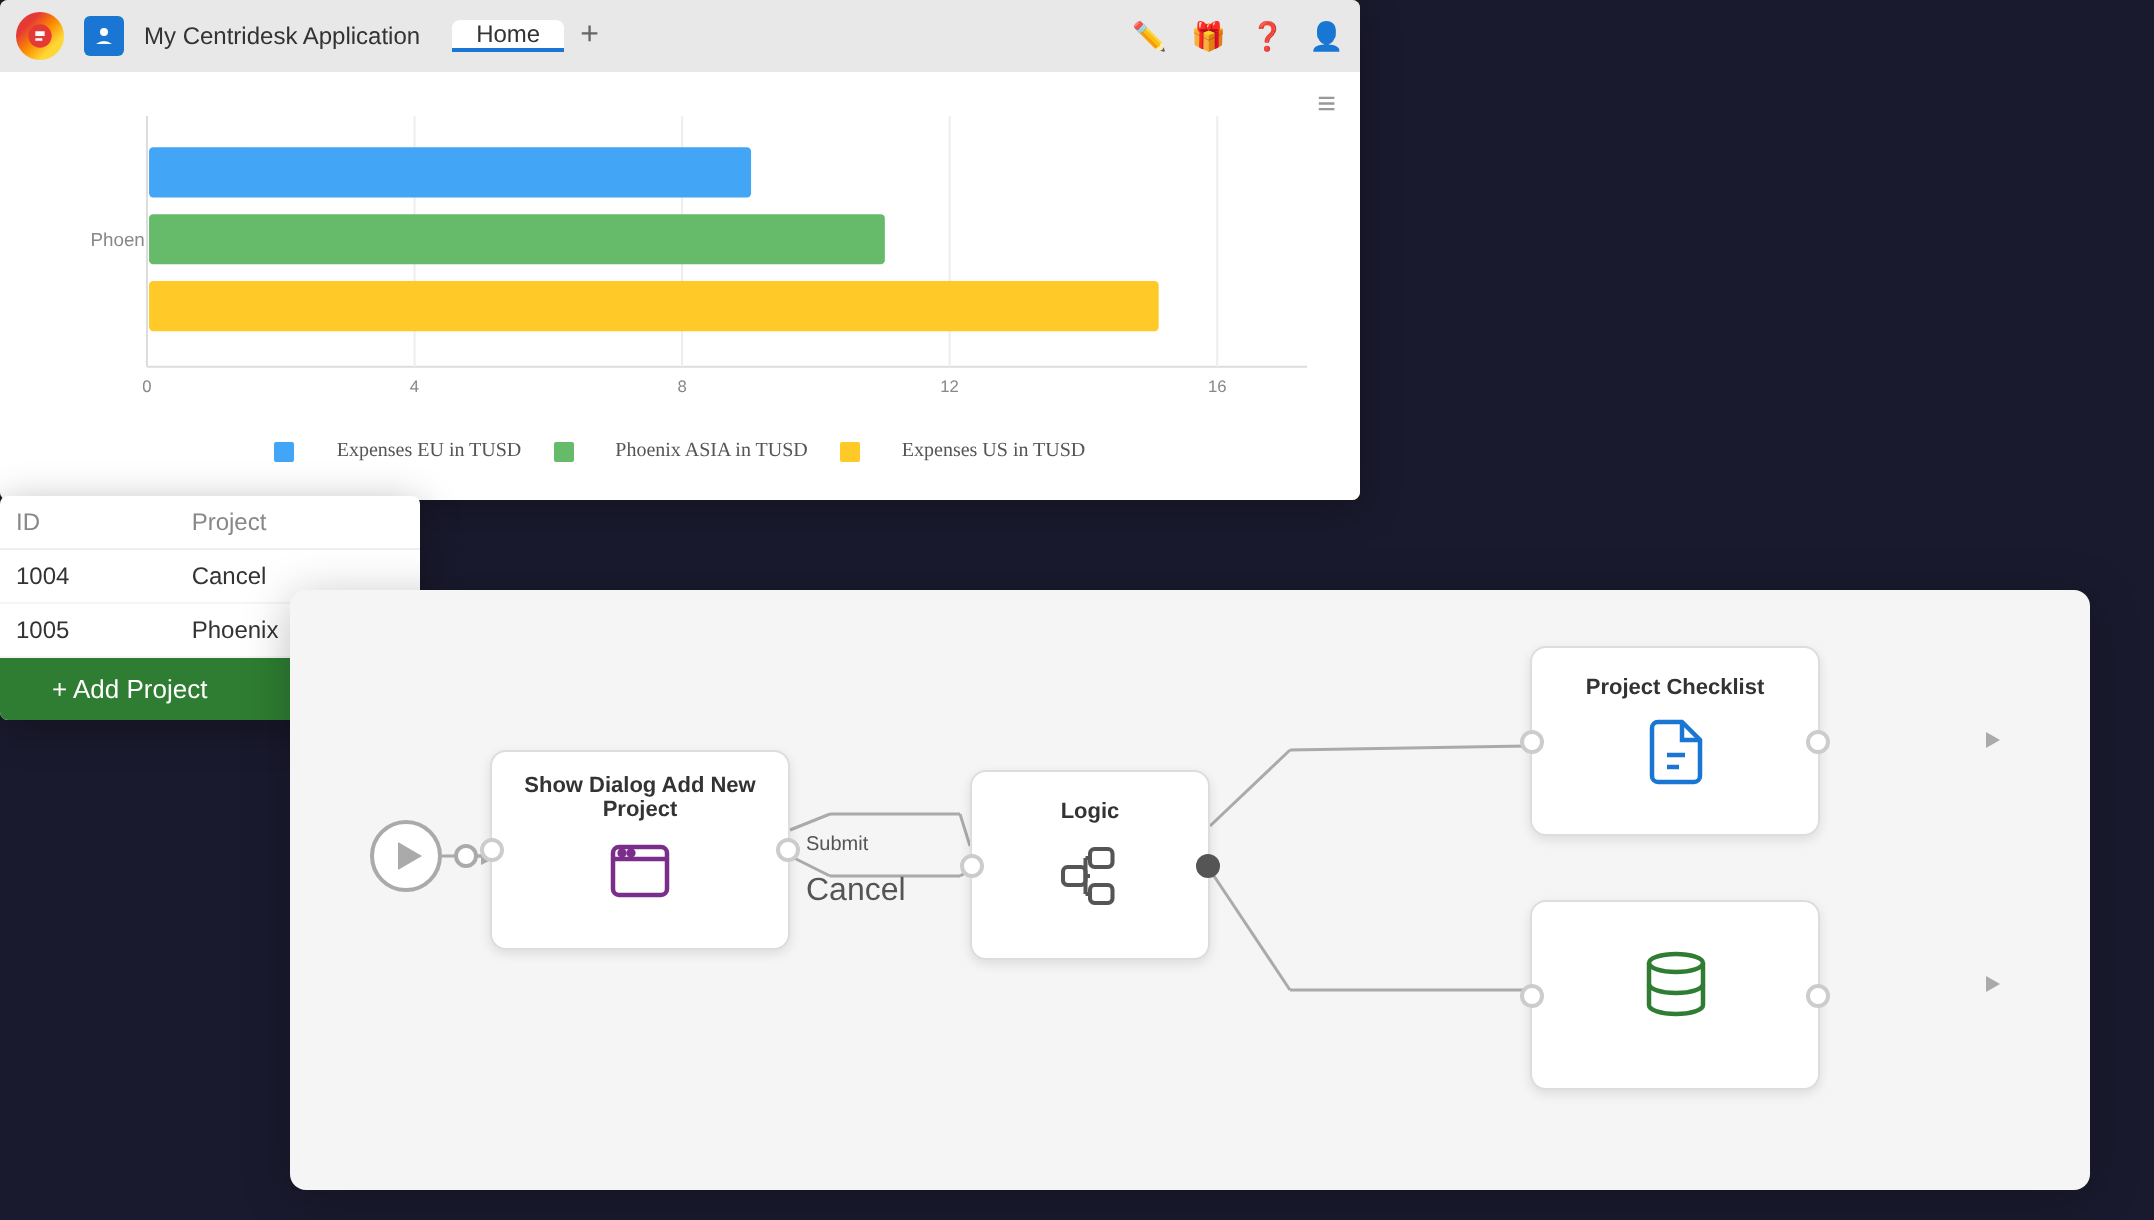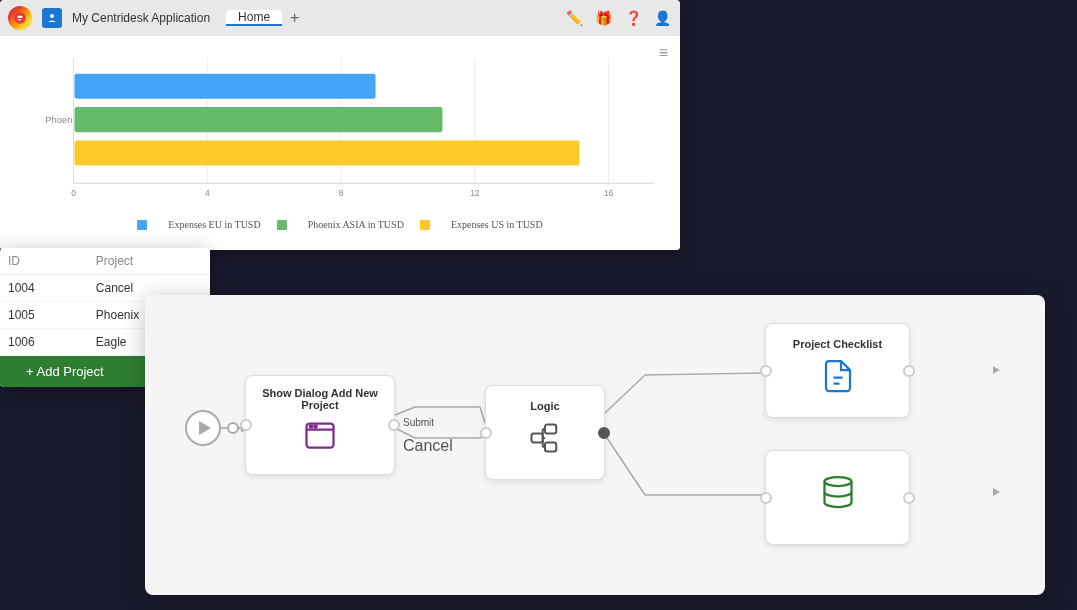--- a/index.html
+++ b/index.html
@@ -434,24 +434,20 @@
       </tr>
     </thead>
     <tbody>
       <tr>
         <td>1004</td>
         <td>Cancel</td>
       </tr>
       <tr>
         <td>1005</td>
         <td>Phoenix</td>
-      </tr>
-      <tr>
-        <td>1006</td>
-        <td>Eagle</td>
       </tr>
     </tbody>
   </table>
   <button class="add-project-btn">+ Add Project</button>
 </div>
 
 <div class="flow-panel">
   <div class="flow-canvas">
 
     <svg class="flow-svg">

